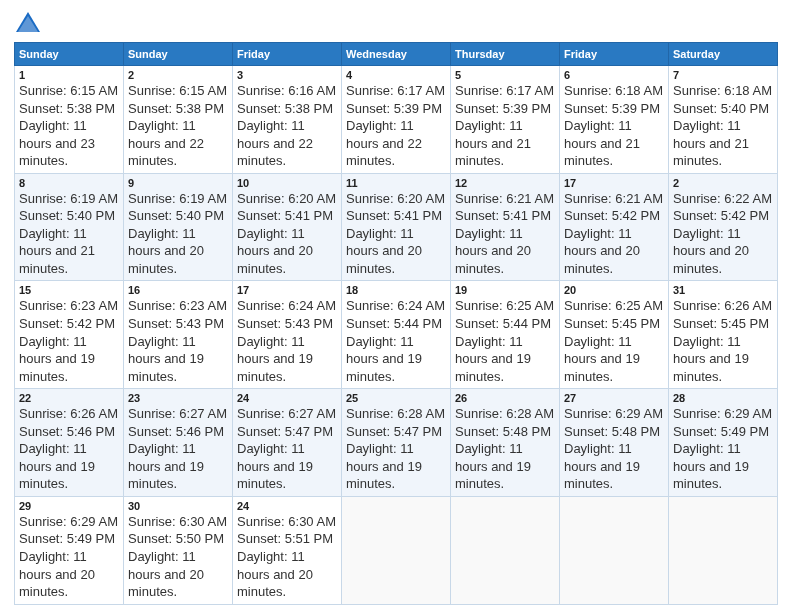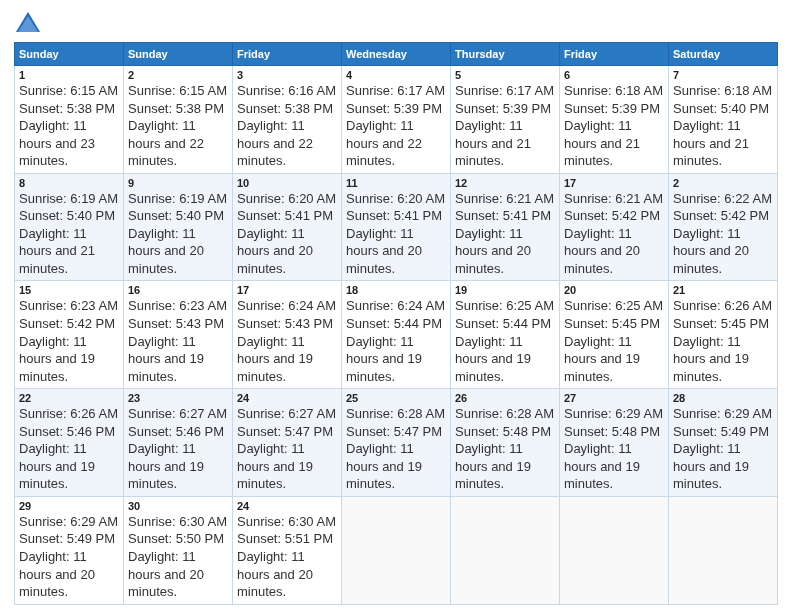--- a/index.html
+++ b/index.html
@@ -296,21 +296,21 @@
       </td>
           <td>
         <span class="day-num">20</span>
         <div class="day-info">
           Sunrise: 6:25 AM<br>
           Sunset: 5:45 PM<br>
           Daylight: 11 hours and 19 minutes.
         </div>
       </td>
           <td>
-        <span class="day-num">21</span>
+        <span class="day-num">31</span>
         <div class="day-info">
           Sunrise: 6:26 AM<br>
           Sunset: 5:45 PM<br>
           Daylight: 11 hours and 19 minutes.
         </div>
       </td>
         </tr>
         <tr>
           <td>
         <span class="day-num">22</span>

